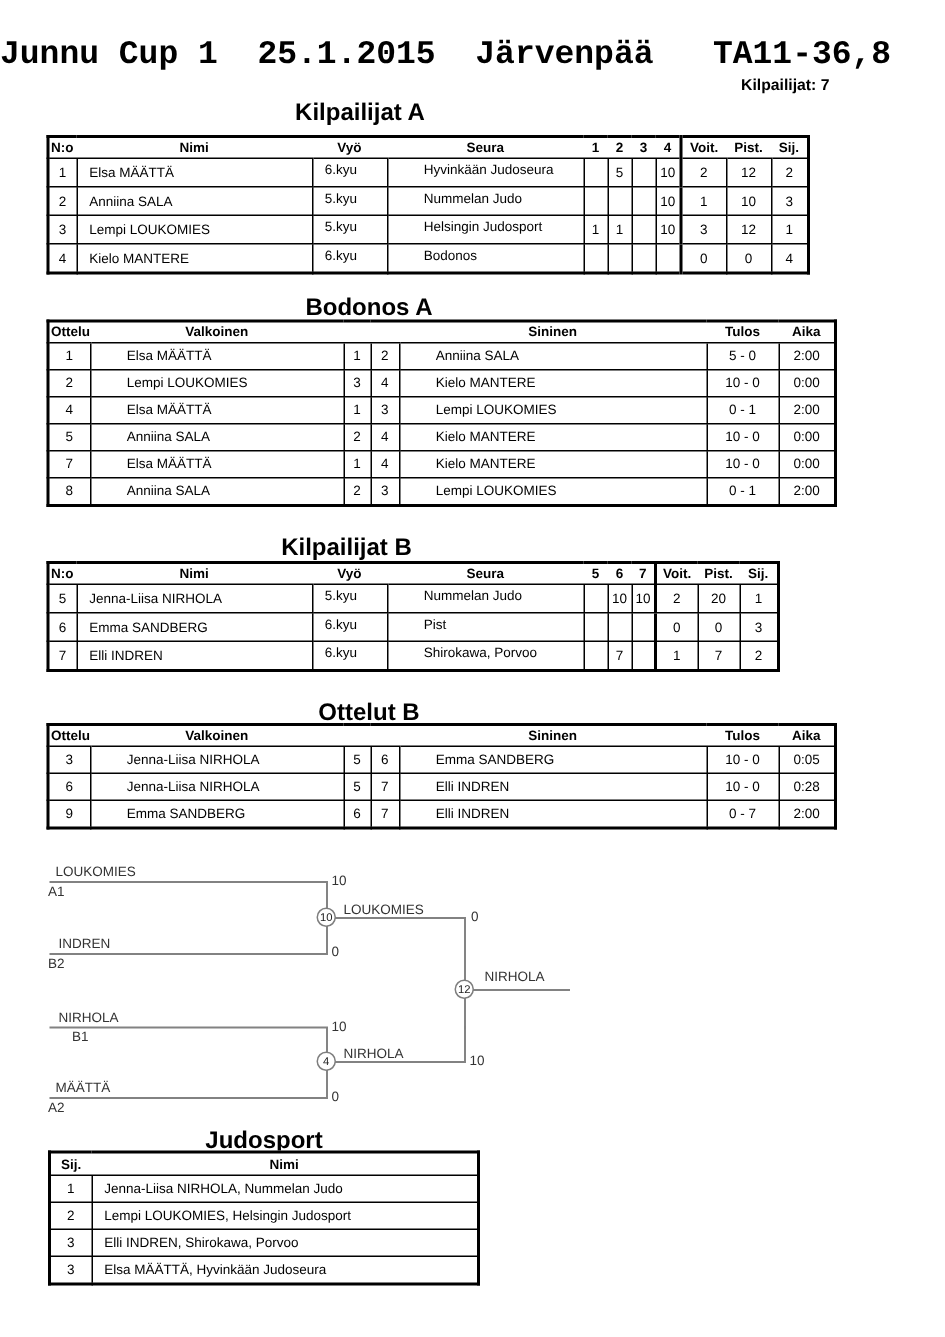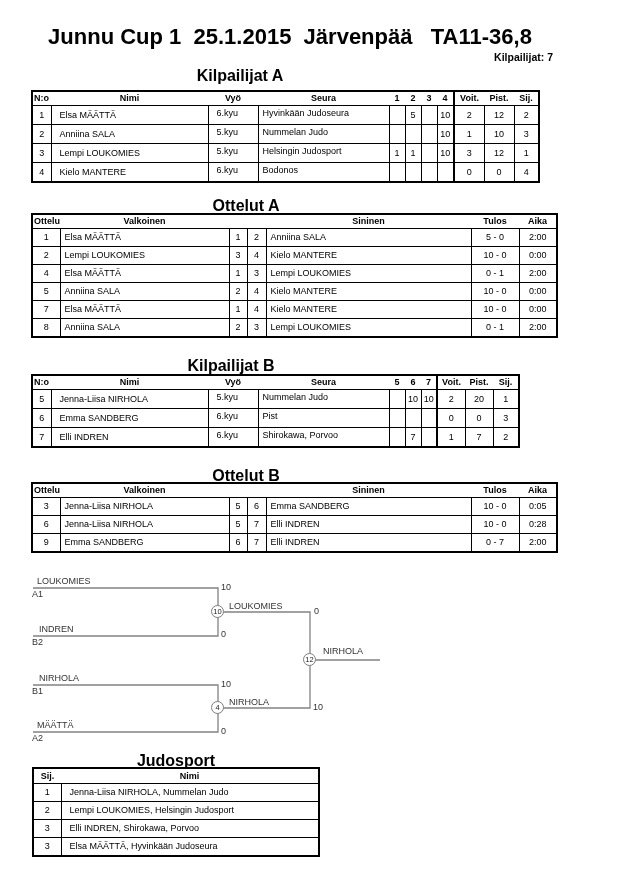--- a/index.html
+++ b/index.html
@@ -1,35 +1,35 @@
 <!DOCTYPE html>
 <html><head>
 <meta charset="utf-8">
 <style>
   html,body{margin:0;padding:0;background:#fff;}
   .page{position:relative;width:630px;height:891px;background:#fff;overflow:hidden;
         font-family:"Liberation Sans",sans-serif;color:#000;}
   .pgtitle{position:absolute;left:0;top:25px;width:580px;text-align:center;
-           font-weight:bold;font-size:22px;line-height:24px;white-space:pre;}
+           font-weight:bold;font-size:22px;line-height:24px;white-space:pre;font-family:Liberation Mono, monospace;}
   .kcount{position:absolute;right:77px;top:51px;font-weight:bold;font-size:10.5px;}
   .sec{position:absolute;transform:translateX(-50%);font-weight:bold;font-size:16px;white-space:nowrap;}
   table.tbl{position:absolute;border-collapse:collapse;table-layout:fixed;background:#fff;
             border:2px solid #000;}
   .tbl th{font-size:9px;font-weight:bold;padding:0;text-align:center;vertical-align:middle;
           border:0;border-bottom:1px solid #000;overflow:hidden;white-space:nowrap;}
   .tbl td{font-size:9px;font-weight:normal;padding:0;text-align:center;vertical-align:middle;
           border:1px solid #000;overflow:hidden;white-space:nowrap;}
   .hrow{height:14px;}
   .kA td,.kB td{height:16px;}
   .oA td,.oB td{height:17px;}
   .res td{height:17px;}
   .res .hrow{height:15px;}
   th.al{text-align:left;padding-left:1px;}
   td.lft{text-align:left;padding-left:8px;}
-  td.lf6{text-align:left;padding-left:4px;}
+  td.lf6{text-align:left;padding-left:24px;}
   td.vtop{vertical-align:top;padding-top:2px;}
   .thickL{border-left:2px solid #000 !important;}
   .bl{position:absolute;font-size:9px;color:#333;white-space:nowrap;line-height:10px;}
   .circ{position:absolute;box-sizing:border-box;width:13px;height:13px;border:1px solid #7e7e7e;
         border-radius:50%;background:#fff;font-size:7.5px;color:#222;text-align:center;
         line-height:11px;z-index:2;}
   svg.brk{position:absolute;left:0;top:570px;}
 </style>
 </head>
 <body>
@@ -116,21 +116,21 @@
       <td></td>
       <td></td>
       <td></td>
       <td class="thickL">0</td>
       <td>0</td>
       <td>4</td>
     </tr>
   </tbody>
     </table>
 
-  <div class="sec" style="left:246px;top:197px">Ottelut A</div>
+  <div class="sec" style="left:246px;top:197px">Bodonos A</div>
   <table class="tbl oA" style="left:31px;top:213px">
     <colgroup>
         <col style="width:25px">
         <col style="width:169px">
         <col style="width:18px">
         <col style="width:19px">
         <col style="width:205px">
         <col style="width:48px">
         <col style="width:38px">
       </colgroup>
@@ -325,21 +325,21 @@
   <div class="bl" style="left:32px;top:589px">A1</div>
   <div class="bl" style="left:221px;top:582px">10</div>
   <div class="bl" style="left:39px;top:624px">INDREN</div>
   <div class="bl" style="left:32px;top:637px">B2</div>
   <div class="bl" style="left:221px;top:629px">0</div>
   <div class="circ" style="left:211px;top:605px">10</div>
   <div class="bl" style="left:229px;top:601px">LOUKOMIES</div>
   <div class="bl" style="left:314px;top:606px">0</div>
 
   <div class="bl" style="left:39px;top:673px">NIRHOLA</div>
-  <div class="bl" style="left:32px;top:686px">B1</div>
+  <div class="bl" style="left:48px;top:686px">B1</div>
   <div class="bl" style="left:221px;top:679px">10</div>
   <div class="bl" style="left:37px;top:720px">MÄÄTTÄ</div>
   <div class="bl" style="left:32px;top:733px">A2</div>
   <div class="bl" style="left:221px;top:726px">0</div>
   <div class="circ" style="left:211px;top:701px">4</div>
   <div class="bl" style="left:229px;top:697px">NIRHOLA</div>
   <div class="bl" style="left:313px;top:702px">10</div>
 
   <div class="circ" style="left:303px;top:653px">12</div>
   <div class="bl" style="left:323px;top:646px">NIRHOLA</div>

